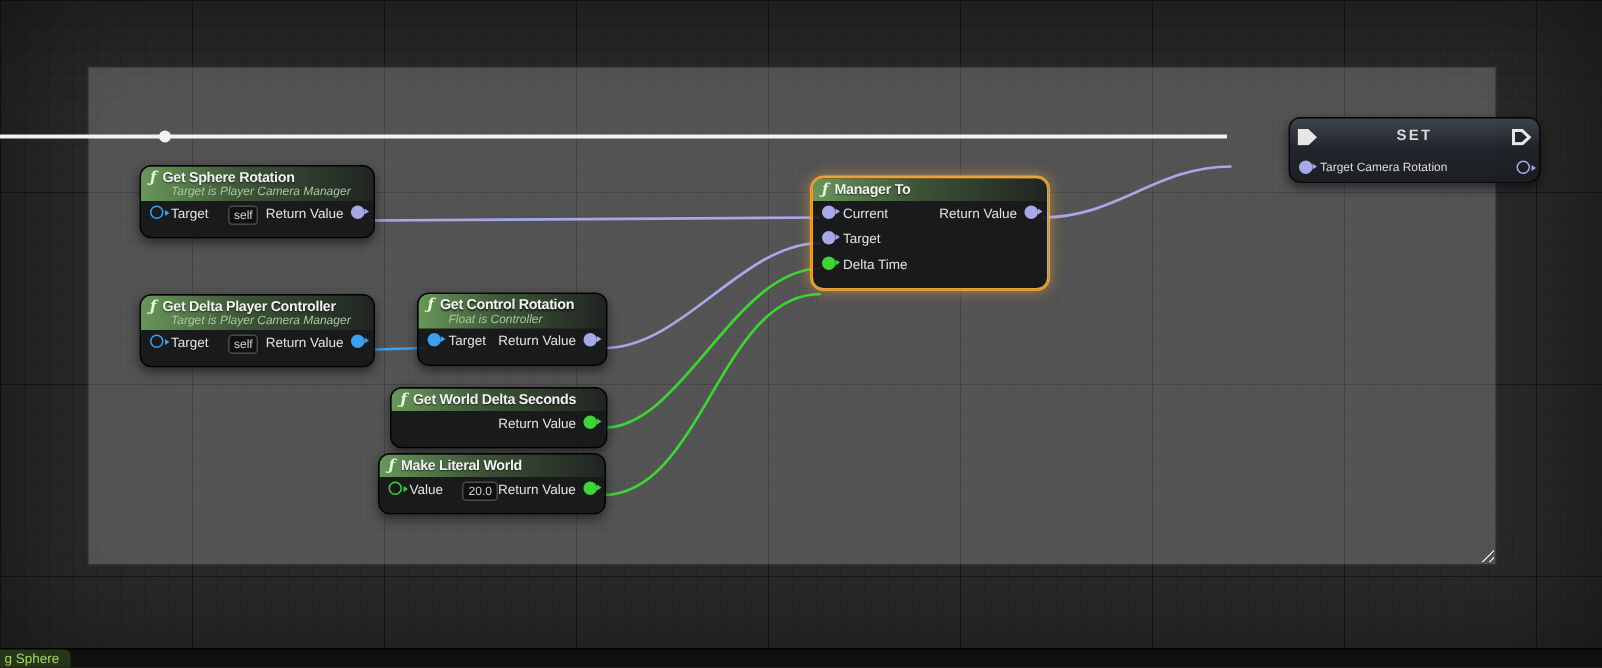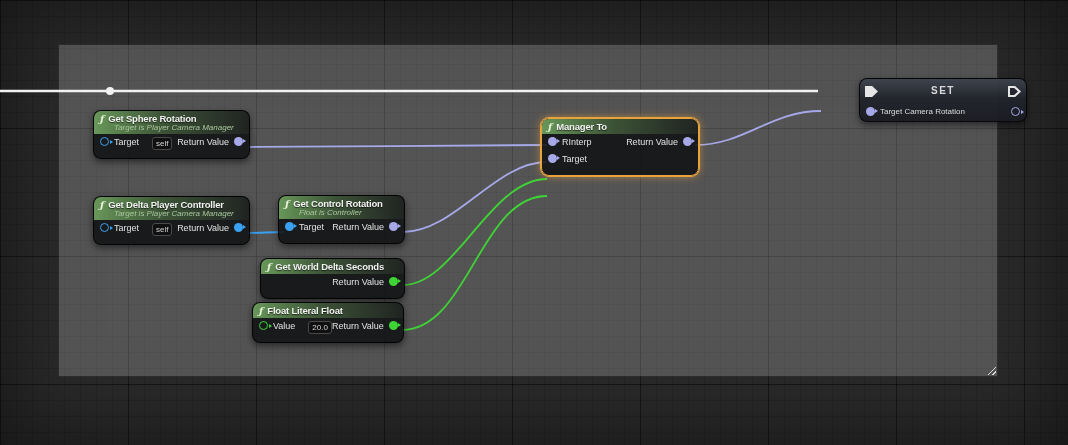--- a/index.html
+++ b/index.html
@@ -213,21 +213,21 @@
         <span>Return Value</span>
         <span class="pin filled float out"></span>
       </div>
     </div>
   </div>
 
   <div class="node" id="node-make-literal-float">
     <div class="node-header">
       <div class="header-line">
         <span class="fn-icon">ƒ</span>
-        <span class="node-title">Float Literal Float</span>
+        <span class="node-title">Make Literal World</span>
       </div>
     </div>
     <div class="node-body">
       <div class="pin-row">
         <span class="pin hollow float in"></span>
         <span>Value</span>
         <span class="value-box">20.0</span>
         <span class="grow"></span>
         <span>Return Value</span>
         <span class="pin filled float out"></span>
@@ -238,28 +238,32 @@
   <div class="node selected" id="node-rinterp-to">
     <div class="node-header">
       <div class="header-line">
         <span class="fn-icon">ƒ</span>
         <span class="node-title">Manager To</span>
       </div>
     </div>
     <div class="node-body">
       <div class="pin-row">
         <span class="pin filled rotator in"></span>
-        <span>RInterp</span>
+        <span>Current</span>
         <span class="grow"></span>
         <span>Return Value</span>
         <span class="pin filled rotator out"></span>
       </div>
       <div class="pin-row">
         <span class="pin filled rotator in"></span>
         <span>Target</span>
+      </div>
+      <div class="pin-row">
+        <span class="pin filled float in"></span>
+        <span>Delta Time</span>
       </div>
     </div>
   </div>
 
   <div id="node-set">
     <div class="set-header">
       <span class="exec-pin exec-in">
           <span class="exec-shape"></span>
         </span>
       <span class="set-title">SET</span>
@@ -268,14 +272,19 @@
         </span>
     </div>
     <div class="set-row">
       <span class="pin filled rotator in"></span>
       <span>Target Camera Rotation</span>
       <span class="grow"></span>
       <span class="pin hollow rotator out"></span>
     </div>
   </div>
 
+  <div id="statusbar">
+    <div id="statusbar-tab">
+      <span>g Sphere</span>
+    </div>
+  </div>
 
 </div>
 
 </body></html>

